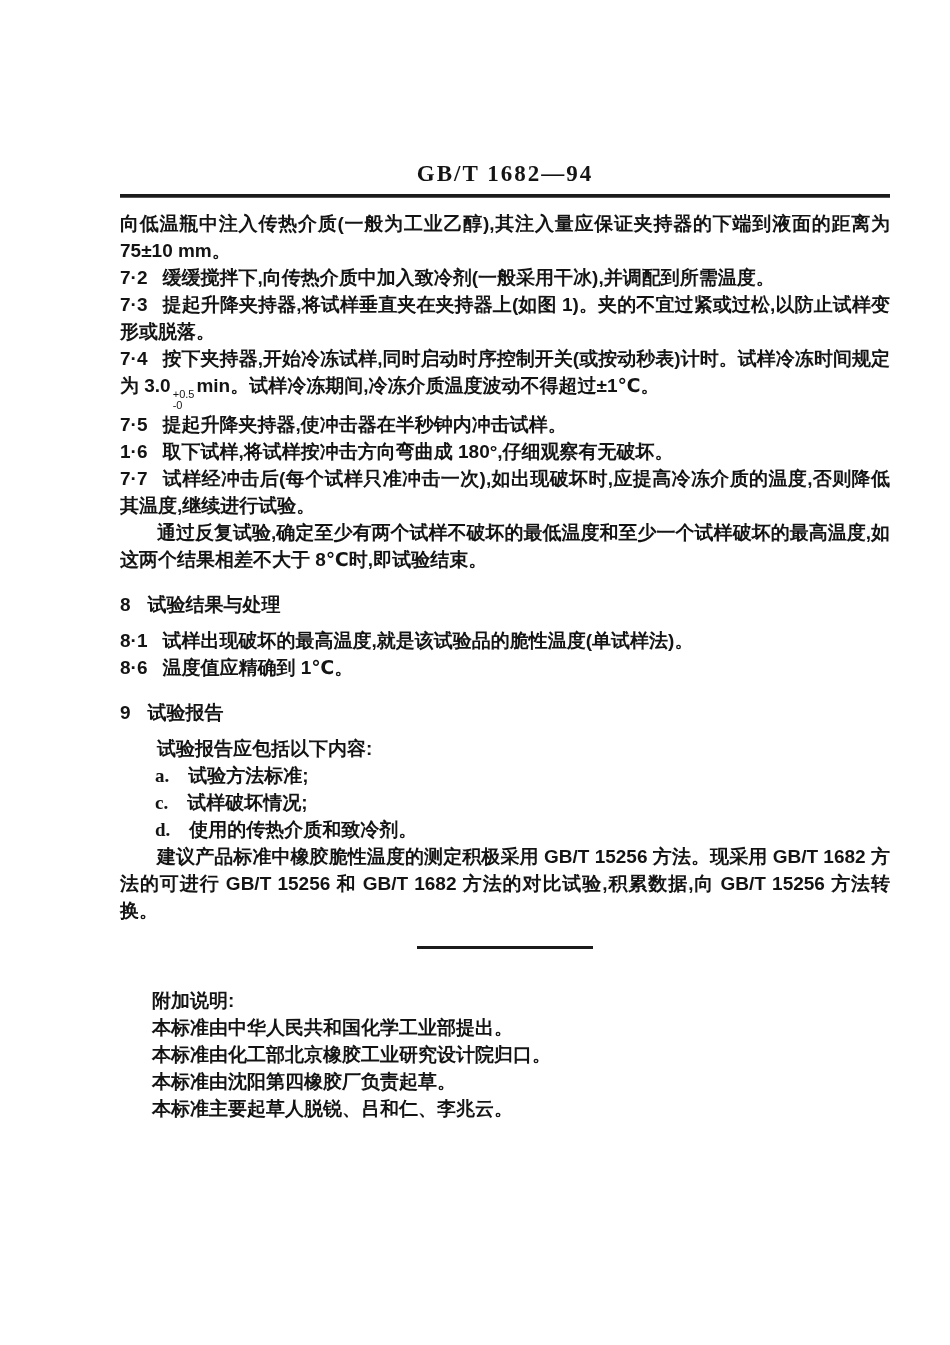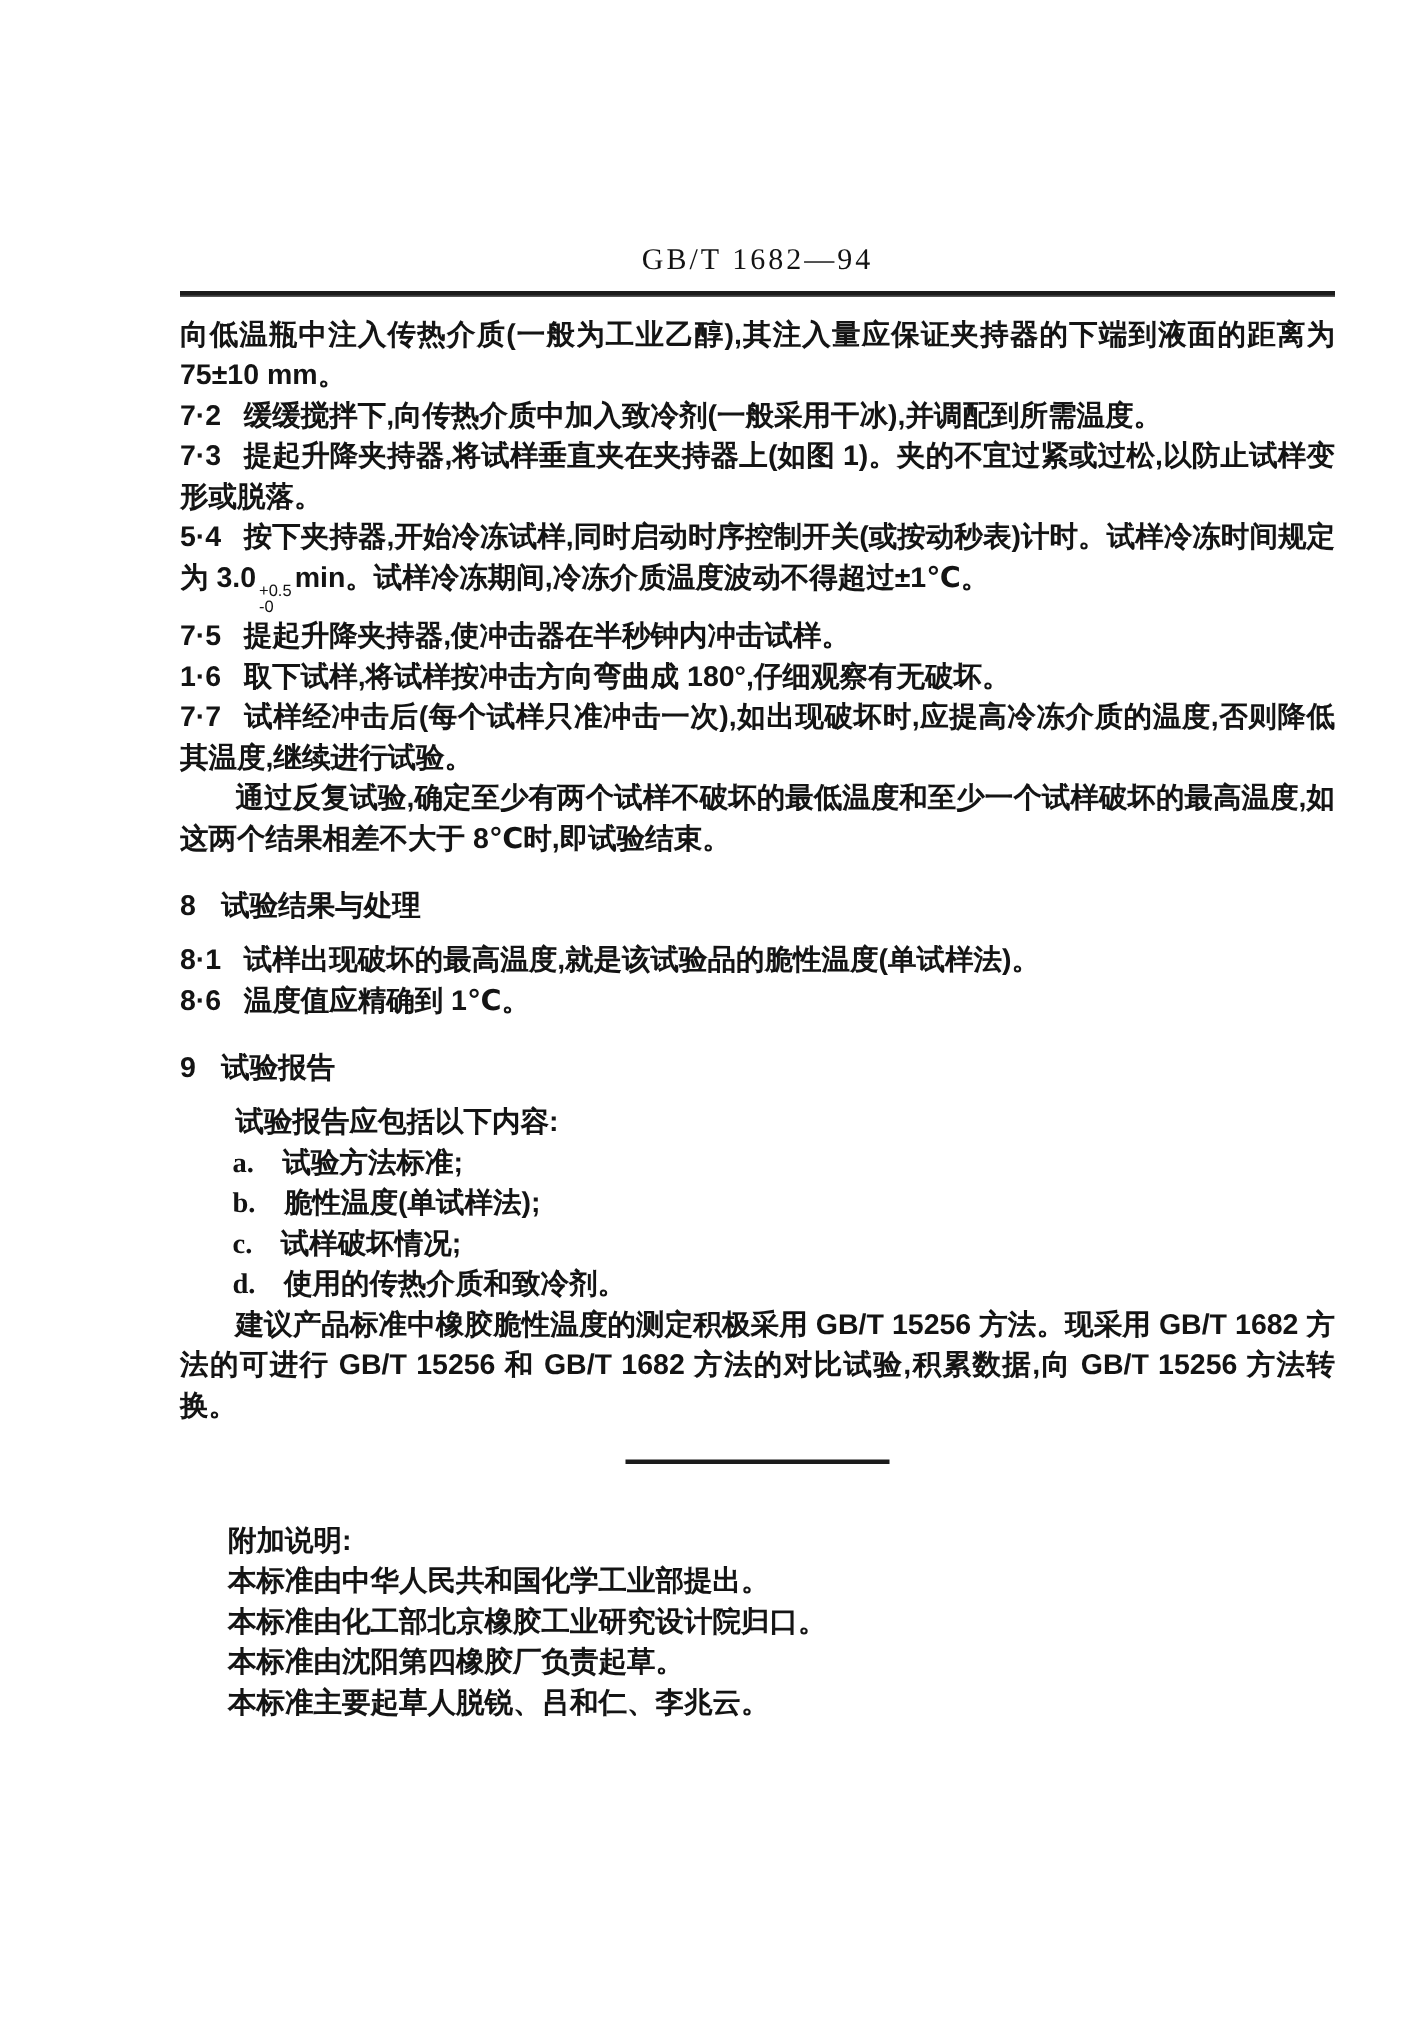--- a/index.html
+++ b/index.html
@@ -13,21 +13,21 @@
   }
   .doc{
     position:absolute;
     left:120px;top:160px;width:770px;
     font-size:19px;line-height:27px;font-weight:600;
     text-align:justify;
   }
   .doc-header{
     text-align:center;
     font-family:"Liberation Serif","DejaVu Serif",serif;
-    font-weight:400;font-size:20px;line-height:27px;
+    font-weight:700;font-size:23px;line-height:27px;
     letter-spacing:2px;
     text-align:center;
   }
   .header-rule{
     margin-top:7px;height:3px;background:#1b1b1b;
     border-bottom:1px solid #555;
   }
   .para{margin:0;}
   .para.body{margin-top:12px;}
   .num{font-weight:700;margin-right:15px;white-space:nowrap;}
@@ -53,35 +53,34 @@
 <body>
 
 <div class="page">
   <div class="doc">
     <div class="doc-header">GB/T 1682—94</div>
     <div class="header-rule"></div>
     <main id="doc-body">
         <p class="para body">向低温瓶中注入传热介质(一般为工业乙醇),其注入量应保证夹持器的下端到液面的距离为 75±10 mm。</p>
         <p class="para clause"><span class="num">7·2</span>缓缓搅拌下,向传热介质中加入致冷剂(一般采用干冰),并调配到所需温度。</p>
         <p class="para clause"><span class="num">7·3</span>提起升降夹持器,将试样垂直夹在夹持器上(如图 1)。夹的不宜过紧或过松,以防止试样变形或脱落。</p>
-        <p class="para clause"><span class="num">5·4</span>按下夹持器,开始冷冻试样,同时启动时序控制开关(或按动秒表)计时。试样冷冻时间规定为 3.0<span class="tol">
+        <p class="para clause"><span class="num">7·4</span>按下夹持器,开始冷冻试样,同时启动时序控制开关(或按动秒表)计时。试样冷冻时间规定为 3.0<span class="tol">
             <span>+0.5</span>
             <span>-0</span>
           </span>min。试样冷冻期间,冷冻介质温度波动不得超过±1℃。</p>
         <p class="para clause"><span class="num">7·5</span>提起升降夹持器,使冲击器在半秒钟内冲击试样。</p>
         <p class="para clause"><span class="num">1·6</span>取下试样,将试样按冲击方向弯曲成 180°,仔细观察有无破坏。</p>
         <p class="para clause"><span class="num">7·7</span>试样经冲击后(每个试样只准冲击一次),如出现破坏时,应提高冷冻介质的温度,否则降低其温度,继续进行试验。</p>
         <p class="para indent">通过反复试验,确定至少有两个试样不破坏的最低温度和至少一个试样破坏的最高温度,如这两个结果相差不大于 8℃时,即试验结束。</p>
         <p class="para heading"><span class="num">8</span>试验结果与处理</p>
         <p class="para clause"><span class="num">8·1</span>试样出现破坏的最高温度,就是该试验品的脆性温度(单试样法)。</p>
         <p class="para clause"><span class="num">8·6</span>温度值应精确到 1℃。</p>
         <p class="para heading"><span class="num">9</span>试验报告</p>
         <p class="para indent">试验报告应包括以下内容:</p>
         <p class="para list"><span class="num">a.</span>试验方法标准;</p>
-        <p class="para list"><span class="num">b.</span>脆性温度(单试样法);</p>
         <p class="para list"><span class="num">c.</span>试样破坏情况;</p>
         <p class="para list"><span class="num">d.</span>使用的传热介质和致冷剂。</p>
         <p class="para indent">建议产品标准中橡胶脆性温度的测定积极采用 GB/T 15256 方法。现采用 GB/T 1682 方法的可进行 GB/T 15256 和 GB/T 1682 方法的对比试验,积累数据,向 GB/T 15256 方法转换。</p>
         <div class="divider"></div>
         <p class="para note-title">附加说明:</p>
         <p class="para note">本标准由中华人民共和国化学工业部提出。</p>
         <p class="para note">本标准由化工部北京橡胶工业研究设计院归口。</p>
         <p class="para note">本标准由沈阳第四橡胶厂负责起草。</p>
         <p class="para note">本标准主要起草人脱锐、吕和仁、李兆云。</p>
       </main>

